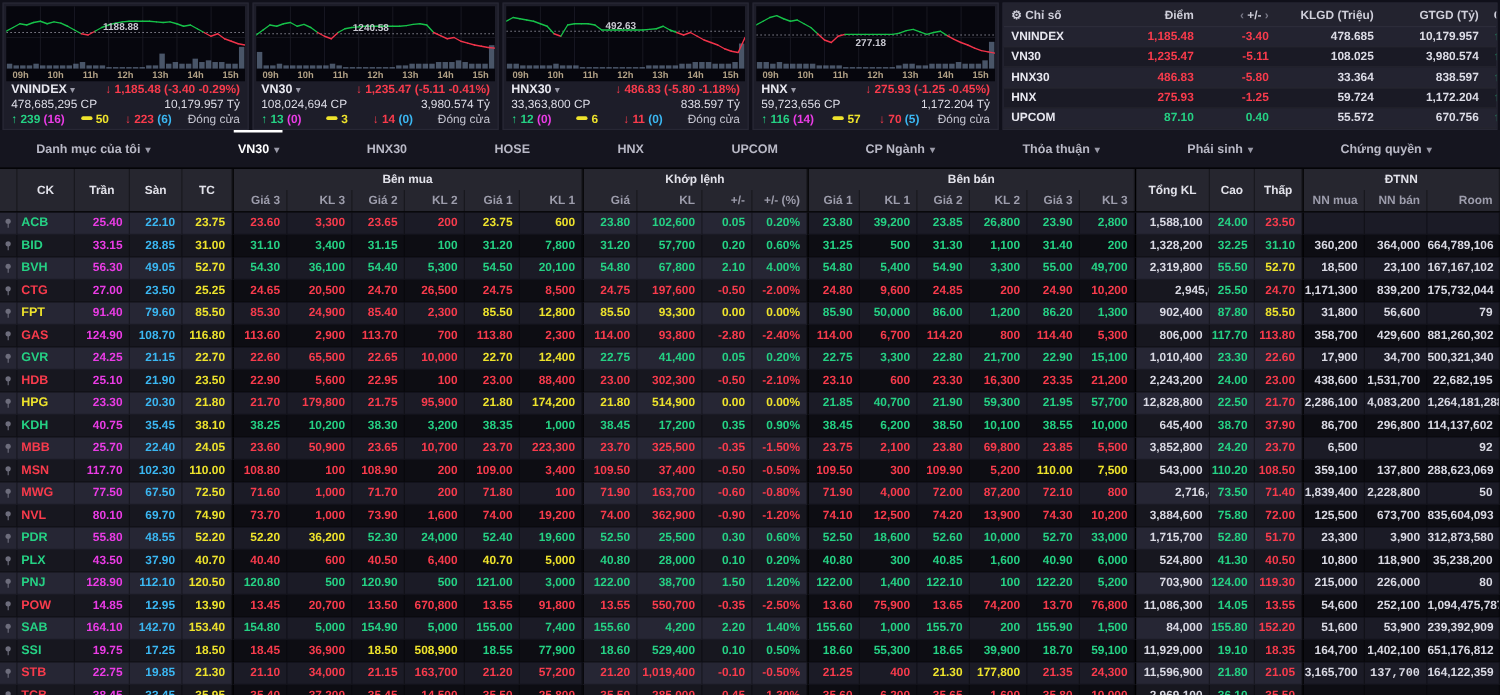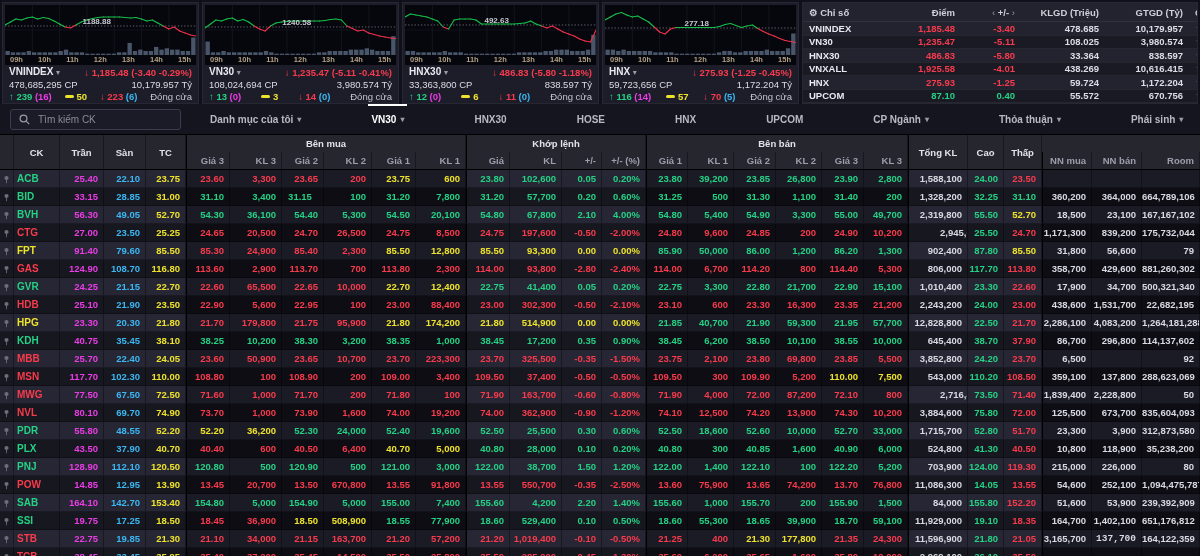--- a/index.html
+++ b/index.html
@@ -478,21 +478,21 @@
               <line x1="74.28571428571429" y1="21.84" x2="77.14285714285715" y2="20.799999999999997" stroke="#16c149" stroke-width="1.1" stroke-linecap="round" vector-effect="non-scaling-stroke"></line>
               <line x1="77.14285714285715" y1="20.799999999999997" x2="80" y2="24.439999999999998" stroke="#16c149" stroke-width="1.1" stroke-linecap="round" vector-effect="non-scaling-stroke"></line>
               <line x1="80" y1="24.439999999999998" x2="82.85714285714286" y2="27.56" stroke="#f0334a" stroke-width="1.1" stroke-linecap="round" vector-effect="non-scaling-stroke"></line>
               <line x1="82.85714285714286" y1="27.56" x2="85.71428571428571" y2="30.16" stroke="#f0334a" stroke-width="1.1" stroke-linecap="round" vector-effect="non-scaling-stroke"></line>
               <line x1="85.71428571428571" y1="30.16" x2="88.57142857142857" y2="32.239999999999995" stroke="#f0334a" stroke-width="1.1" stroke-linecap="round" vector-effect="non-scaling-stroke"></line>
               <line x1="88.57142857142857" y1="32.239999999999995" x2="91.42857142857143" y2="34.84" stroke="#f0334a" stroke-width="1.1" stroke-linecap="round" vector-effect="non-scaling-stroke"></line>
               <line x1="91.42857142857143" y1="34.84" x2="94.28571428571428" y2="36.92" stroke="#f0334a" stroke-width="1.1" stroke-linecap="round" vector-effect="non-scaling-stroke"></line>
               <line x1="94.28571428571428" y1="36.92" x2="97.14285714285714" y2="37.96" stroke="#f0334a" stroke-width="1.1" stroke-linecap="round" vector-effect="non-scaling-stroke"></line>
               <line x1="97.14285714285714" y1="37.96" x2="100" y2="39" stroke="#f0334a" stroke-width="1.1" stroke-linecap="round" vector-effect="non-scaling-stroke"></line>
             </svg>
-            <div class="reflabel" style="top: 14px;">277.18</div>
+            <div class="reflabel" style="top: 25px;">277.18</div>
           </div>
           <div class="axis">
             <div>09h</div>
             <div>10h</div>
             <div>11h</div>
             <div>12h</div>
             <div>13h</div>
             <div>14h</div>
             <div>15h</div>
           </div>
@@ -542,55 +542,40 @@
           </div>
           <div class="idx-r">
             <div class="iname">HNX30</div>
             <div class="dn">486.83</div>
             <div class="dn">-5.80</div>
             <div class="wt">33.364</div>
             <div class="wt">838.597</div>
             <div><span class="up">↑ 12</span>  </div>
           </div>
           <div class="idx-r">
-            <div class="iname">VNXALL</div>
-            <div class="dn">1,925.58</div>
-            <div class="dn">-4.01</div>
-            <div class="wt">438.269</div>
-            <div class="wt">10,616.415</div>
-            <div><span class="up">↑ 256</span>  </div>
-          </div>
-          <div class="idx-r">
             <div class="iname">HNX</div>
             <div class="dn">275.93</div>
             <div class="dn">-1.25</div>
             <div class="wt">59.724</div>
             <div class="wt">1,172.204</div>
             <div><span class="up">↑ 116</span>  </div>
           </div>
           <div class="idx-r">
             <div class="iname">UPCOM</div>
             <div class="up">87.10</div>
             <div class="up">0.40</div>
             <div class="wt">55.572</div>
             <div class="wt">670.756</div>
             <div><span class="up">↑ 230</span>  </div>
           </div>
         </div>
     </div>
   </div>
 
   <div class="toolbar">
-    <div class="search">
-      <svg width="11" height="11" viewBox="0 0 11 11" style="margin-right:6px;flex:none;">
-        <circle cx="4.5" cy="4.5" r="3.4" fill="none" stroke="#9a9aa9" stroke-width="1.2"></circle>
-        <line x1="7.2" y1="7.2" x2="10.2" y2="10.2" stroke="#9a9aa9" stroke-width="1.2"></line>
-      </svg>
-      <input placeholder="Tìm kiếm CK" style="">
-    </div>
     <div class="tabs" id="tabs">
         <div class="tab">
           <span>Danh mục của tôi</span>
           <i class="cv">▾</i>
         </div>
         <div class="tab active">
           <span>VN30</span>
           <i class="cv">▾</i>
         </div>
         <div class="tab">
@@ -642,20 +627,21 @@
         <div class="hc" style="grid-area: 1 / 2 / 3 / 3;">CK</div>
         <div class="hc" style="grid-area: 1 / 3 / 3 / 4;">Trần</div>
         <div class="hc" style="grid-area: 1 / 4 / 3 / 5;">Sàn</div>
         <div class="hc" style="grid-area: 1 / 5 / 3 / 6;">TC</div>
         <div class="hc gb" style="grid-area: 1 / 6 / auto / 12;">Bên mua</div>
         <div class="hc gb" style="grid-area: 1 / 16 / auto / 22;">Bên bán</div>
         <div class="hc gb" style="grid-area: 1 / 12 / auto / 16;">Khớp lệnh</div>
         <div class="hc gb" style="grid-area: 1 / 22 / 3 / 23;">Tổng KL</div>
         <div class="hc" style="grid-area: 1 / 23 / 3 / 24;">Cao</div>
         <div class="hc" style="grid-area: 1 / 24 / 3 / 25;">Thấp</div>
+        <div class="hc gb" style="grid-area: 1 / 25 / auto / 28;">ĐTNN</div>
         <div class="hc sub gb" style="grid-area: 2 / 6 / auto / 7;">Giá 3</div>
         <div class="hc sub" style="grid-area: 2 / 7 / auto / 8;">KL 3</div>
         <div class="hc sub" style="grid-area: 2 / 8 / auto / 9;">Giá 2</div>
         <div class="hc sub" style="grid-area: 2 / 9 / auto / 10;">KL 2</div>
         <div class="hc sub" style="grid-area: 2 / 10 / auto / 11;">Giá 1</div>
         <div class="hc sub" style="grid-area: 2 / 11 / auto / 12;">KL 1</div>
         <div class="hc sub gb" style="grid-area: 2 / 12 / auto / 13;">Giá</div>
         <div class="hc sub" style="grid-area: 2 / 13 / auto / 14;">KL</div>
         <div class="hc sub" style="grid-area: 2 / 14 / auto / 15;">+/-</div>
         <div class="hc sub" style="grid-area: 2 / 15 / auto / 16;">+/- (%)</div>
@@ -706,21 +692,21 @@
           <div class="bc pinc"><svg width="7" height="9" viewBox="0 0 7 9" style="vertical-align:middle">
               <circle cx="3.5" cy="3" r="2.1" fill="#6d6d7c"></circle>
               <rect x="3.1" y="4.8" width="0.9" height="3.4" fill="#6d6d7c"></rect>
             </svg></div>
           <div class="bc tick" style="color: rgb(37, 209, 132);">BID</div>
           <div class="bc" style="color: rgb(234, 60, 229);">33.15</div>
           <div class="bc" style="color: rgb(59, 183, 242);">28.85</div>
           <div class="bc" style="color: rgb(238, 227, 44);">31.00</div>
           <div class="bc dk gb" style="color: rgb(37, 209, 132);">31.10</div>
           <div class="bc dk" style="color: rgb(37, 209, 132);">3,400</div>
-          <div class="bc dk" style="color: rgb(37, 209, 132); text-align: center;">31.15</div>
+          <div class="bc dk" style="color: rgb(37, 209, 132);">31.15</div>
           <div class="bc dk" style="color: rgb(37, 209, 132);">100</div>
           <div class="bc dk" style="color: rgb(37, 209, 132);">31.20</div>
           <div class="bc dk" style="color: rgb(37, 209, 132);">7,800</div>
           <div class="bc gb" style="color: rgb(37, 209, 132);">31.20</div>
           <div class="bc" style="color: rgb(37, 209, 132);">57,700</div>
           <div class="bc" style="color: rgb(37, 209, 132);">0.20</div>
           <div class="bc" style="color: rgb(37, 209, 132);">0.60%</div>
           <div class="bc dk gb" style="color: rgb(37, 209, 132);">31.25</div>
           <div class="bc dk" style="color: rgb(37, 209, 132);">500</div>
           <div class="bc dk" style="color: rgb(37, 209, 132);">31.30</div>

